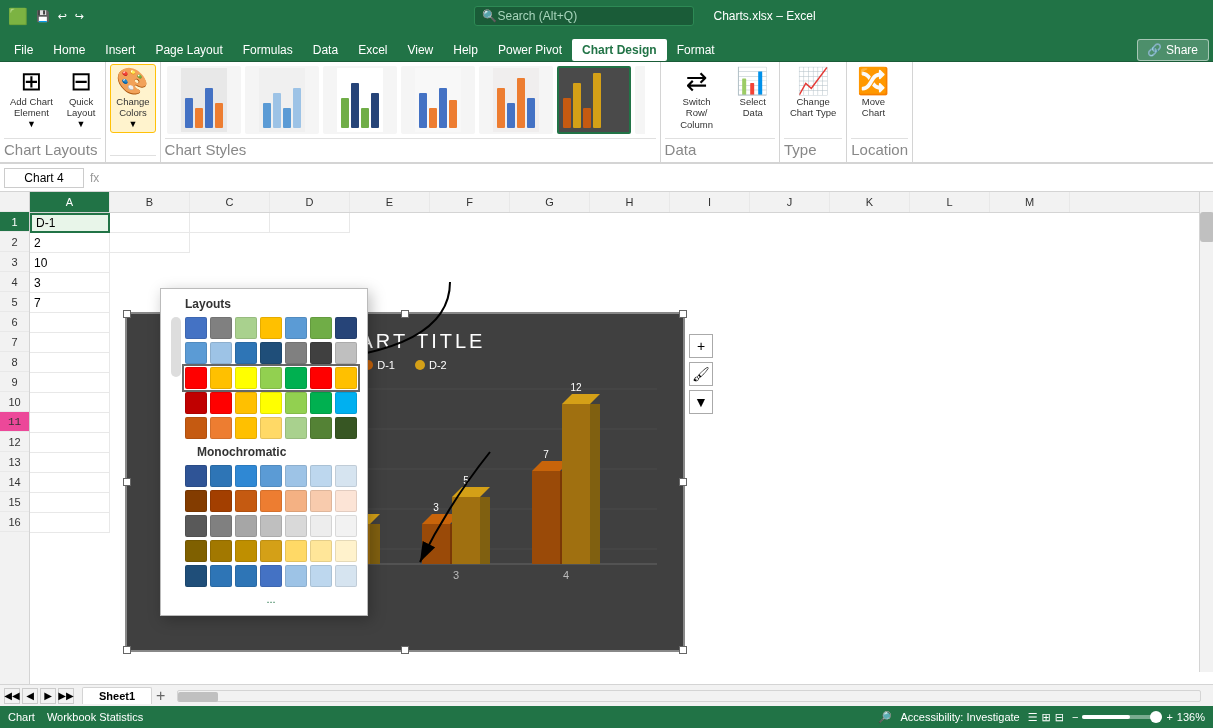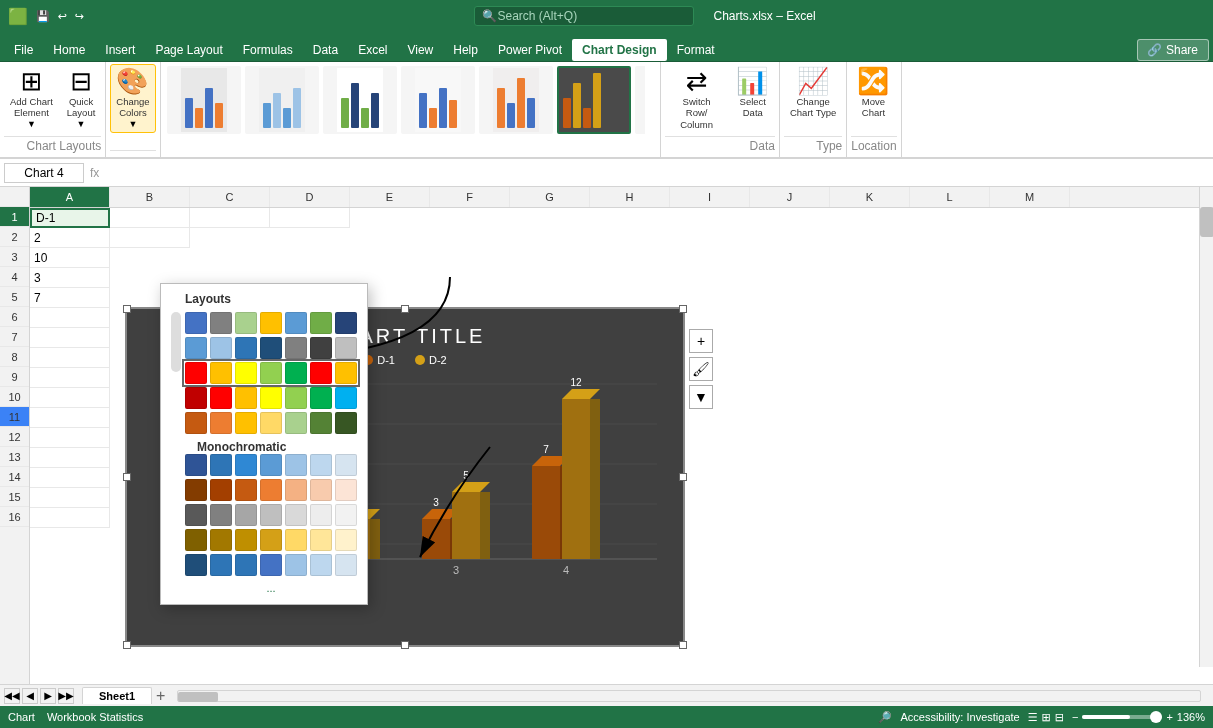--- a/index.html
+++ b/index.html
@@ -41,21 +41,21 @@
       width: 80px; border: 1px solid #ccc; padding: 2px 6px; font-size: 12px;
       text-align: center;
     }
     .formula-bar-sep { color: #999; margin: 0 2px; }
     .formula-input { flex: 1; border: none; outline: none; font-size: 12px; padding: 2px 4px; }
 
     
     .ribbon-main { display: flex; background: #fff; border-bottom: 2px solid #d4d4d4; min-height: 90px; }
     .rg { display: flex; flex-direction: column; border-right: 1px solid #d4d4d4; padding: 2px 4px; }
     .rg-top { display: flex; gap: 2px; align-items: flex-start; flex: 1; }
-    .rg-label { font-size: 12px; color: #888; text-align: right; padding: 2px 0; border-top: 1px solid #e0e0e0; margin-top: 2px; }
+    .rg-label { font-size: 15px; color: #888; text-align: left; padding: 2px 0; border-top: 1px solid #e0e0e0; margin-top: 2px; }
     .rb { display: flex; flex-direction: column; align-items: center; cursor: pointer; padding: 3px 5px; border-radius: 3px; min-width: 40px; border: 1px solid transparent; }
     .rb .ic { font-size: 26px; line-height: 1; }
     .rb .lbl { font-size: 9.5px; text-align: center; line-height: 1.2; color: #333; margin-top: 2px; max-width: 52px; }
     .rb.highlighted { background: #fff3cd; border-color: #ffc107 !important; }
 
     
     .styles-scroller { display: flex; align-items: center; overflow: hidden; max-width: 480px; }
     .style-thumb { width: 74px; height: 68px; margin: 2px; border: 2px solid transparent; cursor: pointer; border-radius: 2px; display: flex; align-items: center; justify-content: center; background: #f5f5f5; overflow: hidden; flex-shrink: 0; }
     .style-thumb.active { border-color: #217346; }
     .thumb-dark { background: #4a4a4a; }
@@ -183,20 +183,21 @@
             <div class="tb" style="width:8px;height:55px;background:#D4A017;"></div>
           </div>
         </div>
 
         <div class="style-thumb">
           
         </div>
 
       </div>
     </div>
+    <div class="rg-label">Chart Styles</div>
   </div>
 
   <div class="rg">
     <div class="rg-top">
       <div class="rb">
         <span class="ic">⇄</span>
         <span class="lbl">Switch Row/<br>Column</span>
       </div>
       <div class="rb">
         <span class="ic">📊</span>
@@ -240,21 +241,21 @@
     <div style="height:20px; background:#217346; display:flex; align-items:center; justify-content:center; font-size:11px; color:#fff; border-bottom:1px solid #e8e8e8;">1</div>
     <div style="height:20px; display:flex; align-items:center; justify-content:center; font-size:11px; color:#333; border-bottom:1px solid #e8e8e8; background:#f2f2f2;">2</div>
     <div style="height:20px; display:flex; align-items:center; justify-content:center; font-size:11px; color:#333; border-bottom:1px solid #e8e8e8; background:#f2f2f2;">3</div>
     <div style="height:20px; display:flex; align-items:center; justify-content:center; font-size:11px; color:#333; border-bottom:1px solid #e8e8e8; background:#f2f2f2;">4</div>
     <div style="height:20px; display:flex; align-items:center; justify-content:center; font-size:11px; color:#333; border-bottom:1px solid #e8e8e8; background:#f2f2f2;">5</div>
     <div style="height:20px; display:flex; align-items:center; justify-content:center; font-size:11px; color:#333; border-bottom:1px solid #e8e8e8; background:#f2f2f2;">6</div>
     <div style="height:20px; display:flex; align-items:center; justify-content:center; font-size:11px; color:#333; border-bottom:1px solid #e8e8e8; background:#f2f2f2;">7</div>
     <div style="height:20px; display:flex; align-items:center; justify-content:center; font-size:11px; color:#333; border-bottom:1px solid #e8e8e8; background:#f2f2f2;">8</div>
     <div style="height:20px; display:flex; align-items:center; justify-content:center; font-size:11px; color:#333; border-bottom:1px solid #e8e8e8; background:#f2f2f2;">9</div>
     <div style="height:20px; display:flex; align-items:center; justify-content:center; font-size:11px; color:#333; border-bottom:1px solid #e8e8e8; background:#f2f2f2;">10</div>
-    <div style="height:20px; display:flex; align-items:center; justify-content:center; font-size:11px; color:#333; border-bottom:1px solid #e8e8e8; background:#3b82f6;">11</div>
+    <div style="height:20px; display:flex; align-items:center; justify-content:center; font-size:11px; color:#333; border-bottom:1px solid #e8e8e8; background:#ec4899;font-family:Liberation Mono, monospace;">11</div>
     <div style="height:20px; display:flex; align-items:center; justify-content:center; font-size:11px; color:#333; border-bottom:1px solid #e8e8e8; background:#f2f2f2;">12</div>
     <div style="height:20px; display:flex; align-items:center; justify-content:center; font-size:11px; color:#333; border-bottom:1px solid #e8e8e8; background:#f2f2f2;">13</div>
     <div style="height:20px; display:flex; align-items:center; justify-content:center; font-size:11px; color:#333; border-bottom:1px solid #e8e8e8; background:#f2f2f2;">14</div>
     <div style="height:20px; display:flex; align-items:center; justify-content:center; font-size:11px; color:#333; border-bottom:1px solid #e8e8e8; background:#f2f2f2;">15</div>
     <div style="height:20px; display:flex; align-items:center; justify-content:center; font-size:11px; color:#333; border-bottom:1px solid #e8e8e8; background:#f2f2f2;">16</div>
   </div>
 
   <div style="flex:1; overflow:hidden; position:relative;">
 
     <div style="display:flex; background:#f2f2f2; border-bottom:1px solid #d4d4d4;">
@@ -473,21 +474,21 @@
           <div style="display:flex; gap:3px; margin-bottom:6px;">
             <div style="width:22px;height:22px;background:#C55A11;border-radius:2px;cursor:pointer;border:1px solid rgba(0,0,0,0.1);"></div>
             <div style="width:22px;height:22px;background:#ED7D31;border-radius:2px;cursor:pointer;border:1px solid rgba(0,0,0,0.1);"></div>
             <div style="width:22px;height:22px;background:#FFC000;border-radius:2px;cursor:pointer;border:1px solid rgba(0,0,0,0.1);"></div>
             <div style="width:22px;height:22px;background:#FFD966;border-radius:2px;cursor:pointer;border:1px solid rgba(0,0,0,0.1);"></div>
             <div style="width:22px;height:22px;background:#A9D18E;border-radius:2px;cursor:pointer;border:1px solid rgba(0,0,0,0.1);"></div>
             <div style="width:22px;height:22px;background:#548235;border-radius:2px;cursor:pointer;border:1px solid rgba(0,0,0,0.1);"></div>
             <div style="width:22px;height:22px;background:#375623;border-radius:2px;cursor:pointer;border:1px solid rgba(0,0,0,0.1);"></div>
           </div>
 
-          <div style="font-size:12px; font-weight:600; color:#333;padding-left:12px;">Monochromatic</div>
+          <div style="font-size:12px; font-weight:600; margin-bottom:6px; color:#333;padding-left:12px;">Monochromatic</div>
 
           <div style="display:flex; gap:3px; margin-bottom:3px;">
             <div style="width:22px;height:22px;background:#2F5496;border-radius:2px;cursor:pointer;border:1px solid rgba(0,0,0,0.1);"></div>
             <div style="width:22px;height:22px;background:#2E75B6;border-radius:2px;cursor:pointer;border:1px solid rgba(0,0,0,0.1);"></div>
             <div style="width:22px;height:22px;background:#2F88D4;border-radius:2px;cursor:pointer;border:1px solid rgba(0,0,0,0.1);"></div>
             <div style="width:22px;height:22px;background:#5B9BD5;border-radius:2px;cursor:pointer;border:1px solid rgba(0,0,0,0.1);"></div>
             <div style="width:22px;height:22px;background:#9DC3E6;border-radius:2px;cursor:pointer;border:1px solid rgba(0,0,0,0.1);"></div>
             <div style="width:22px;height:22px;background:#BDD7EE;border-radius:2px;cursor:pointer;border:1px solid rgba(0,0,0,0.1);"></div>
             <div style="width:22px;height:22px;background:#D6E4F0;border-radius:2px;cursor:pointer;border:1px solid rgba(0,0,0,0.1);"></div>
           </div>

